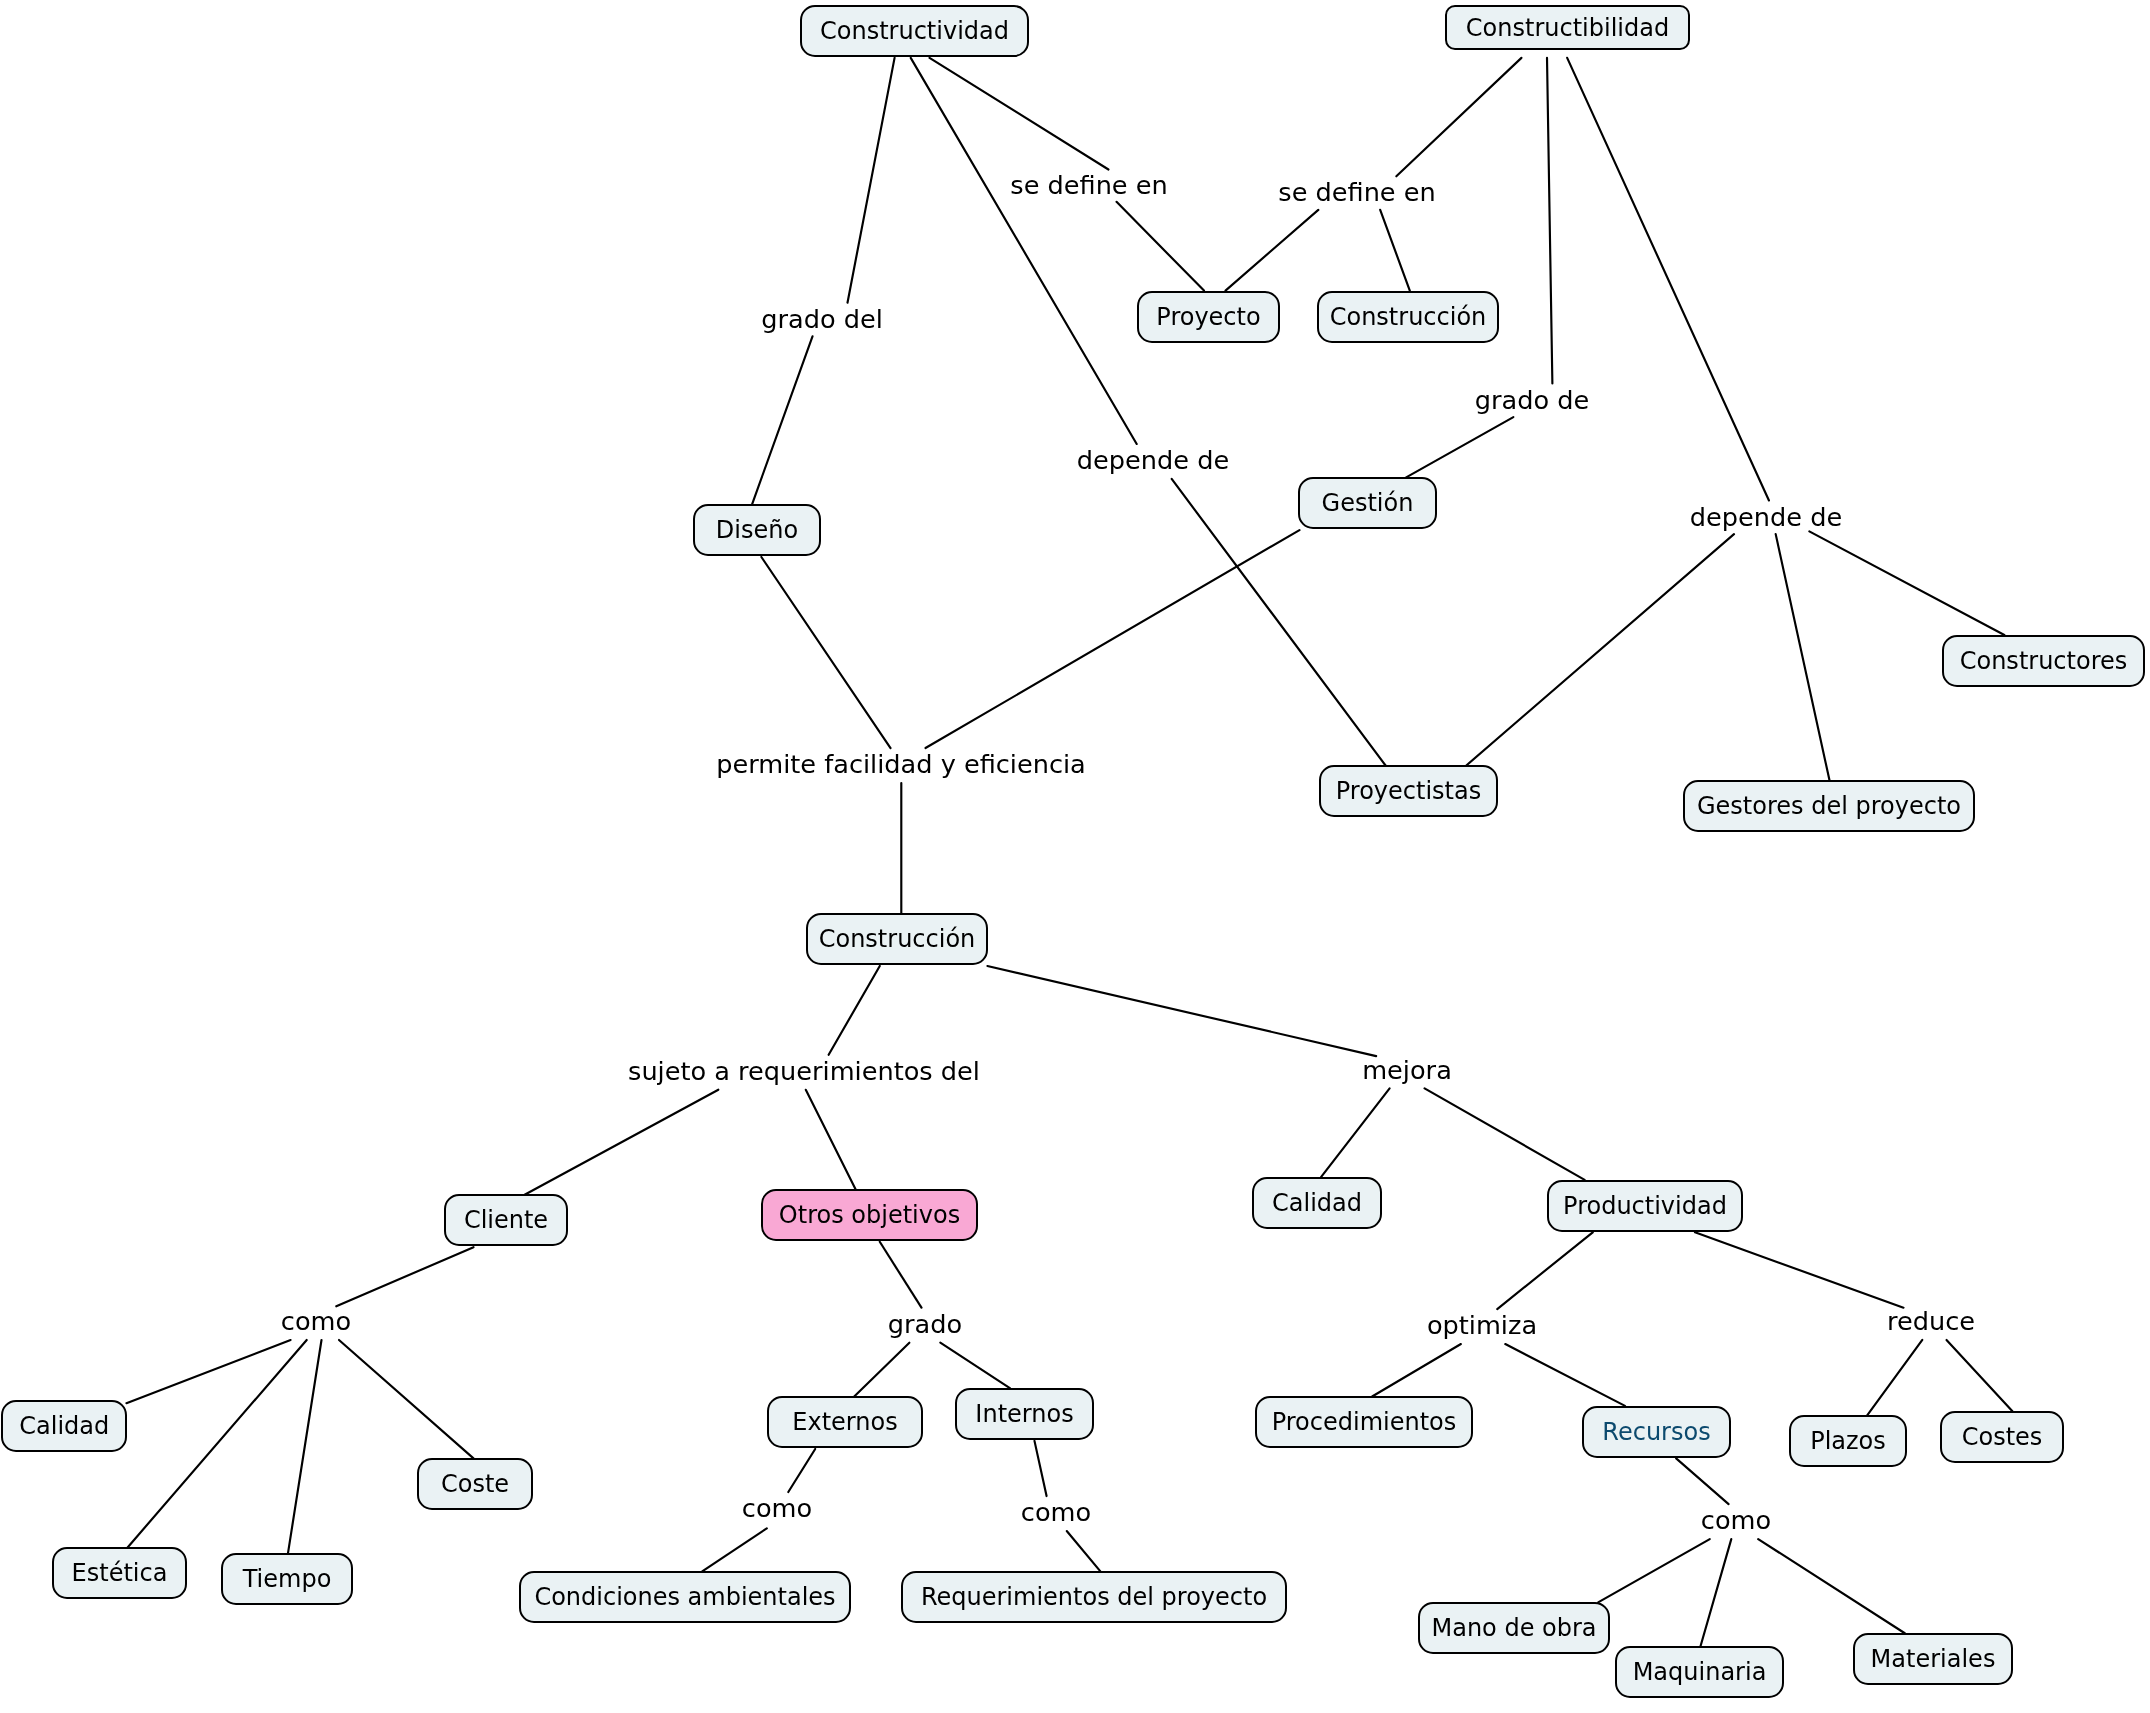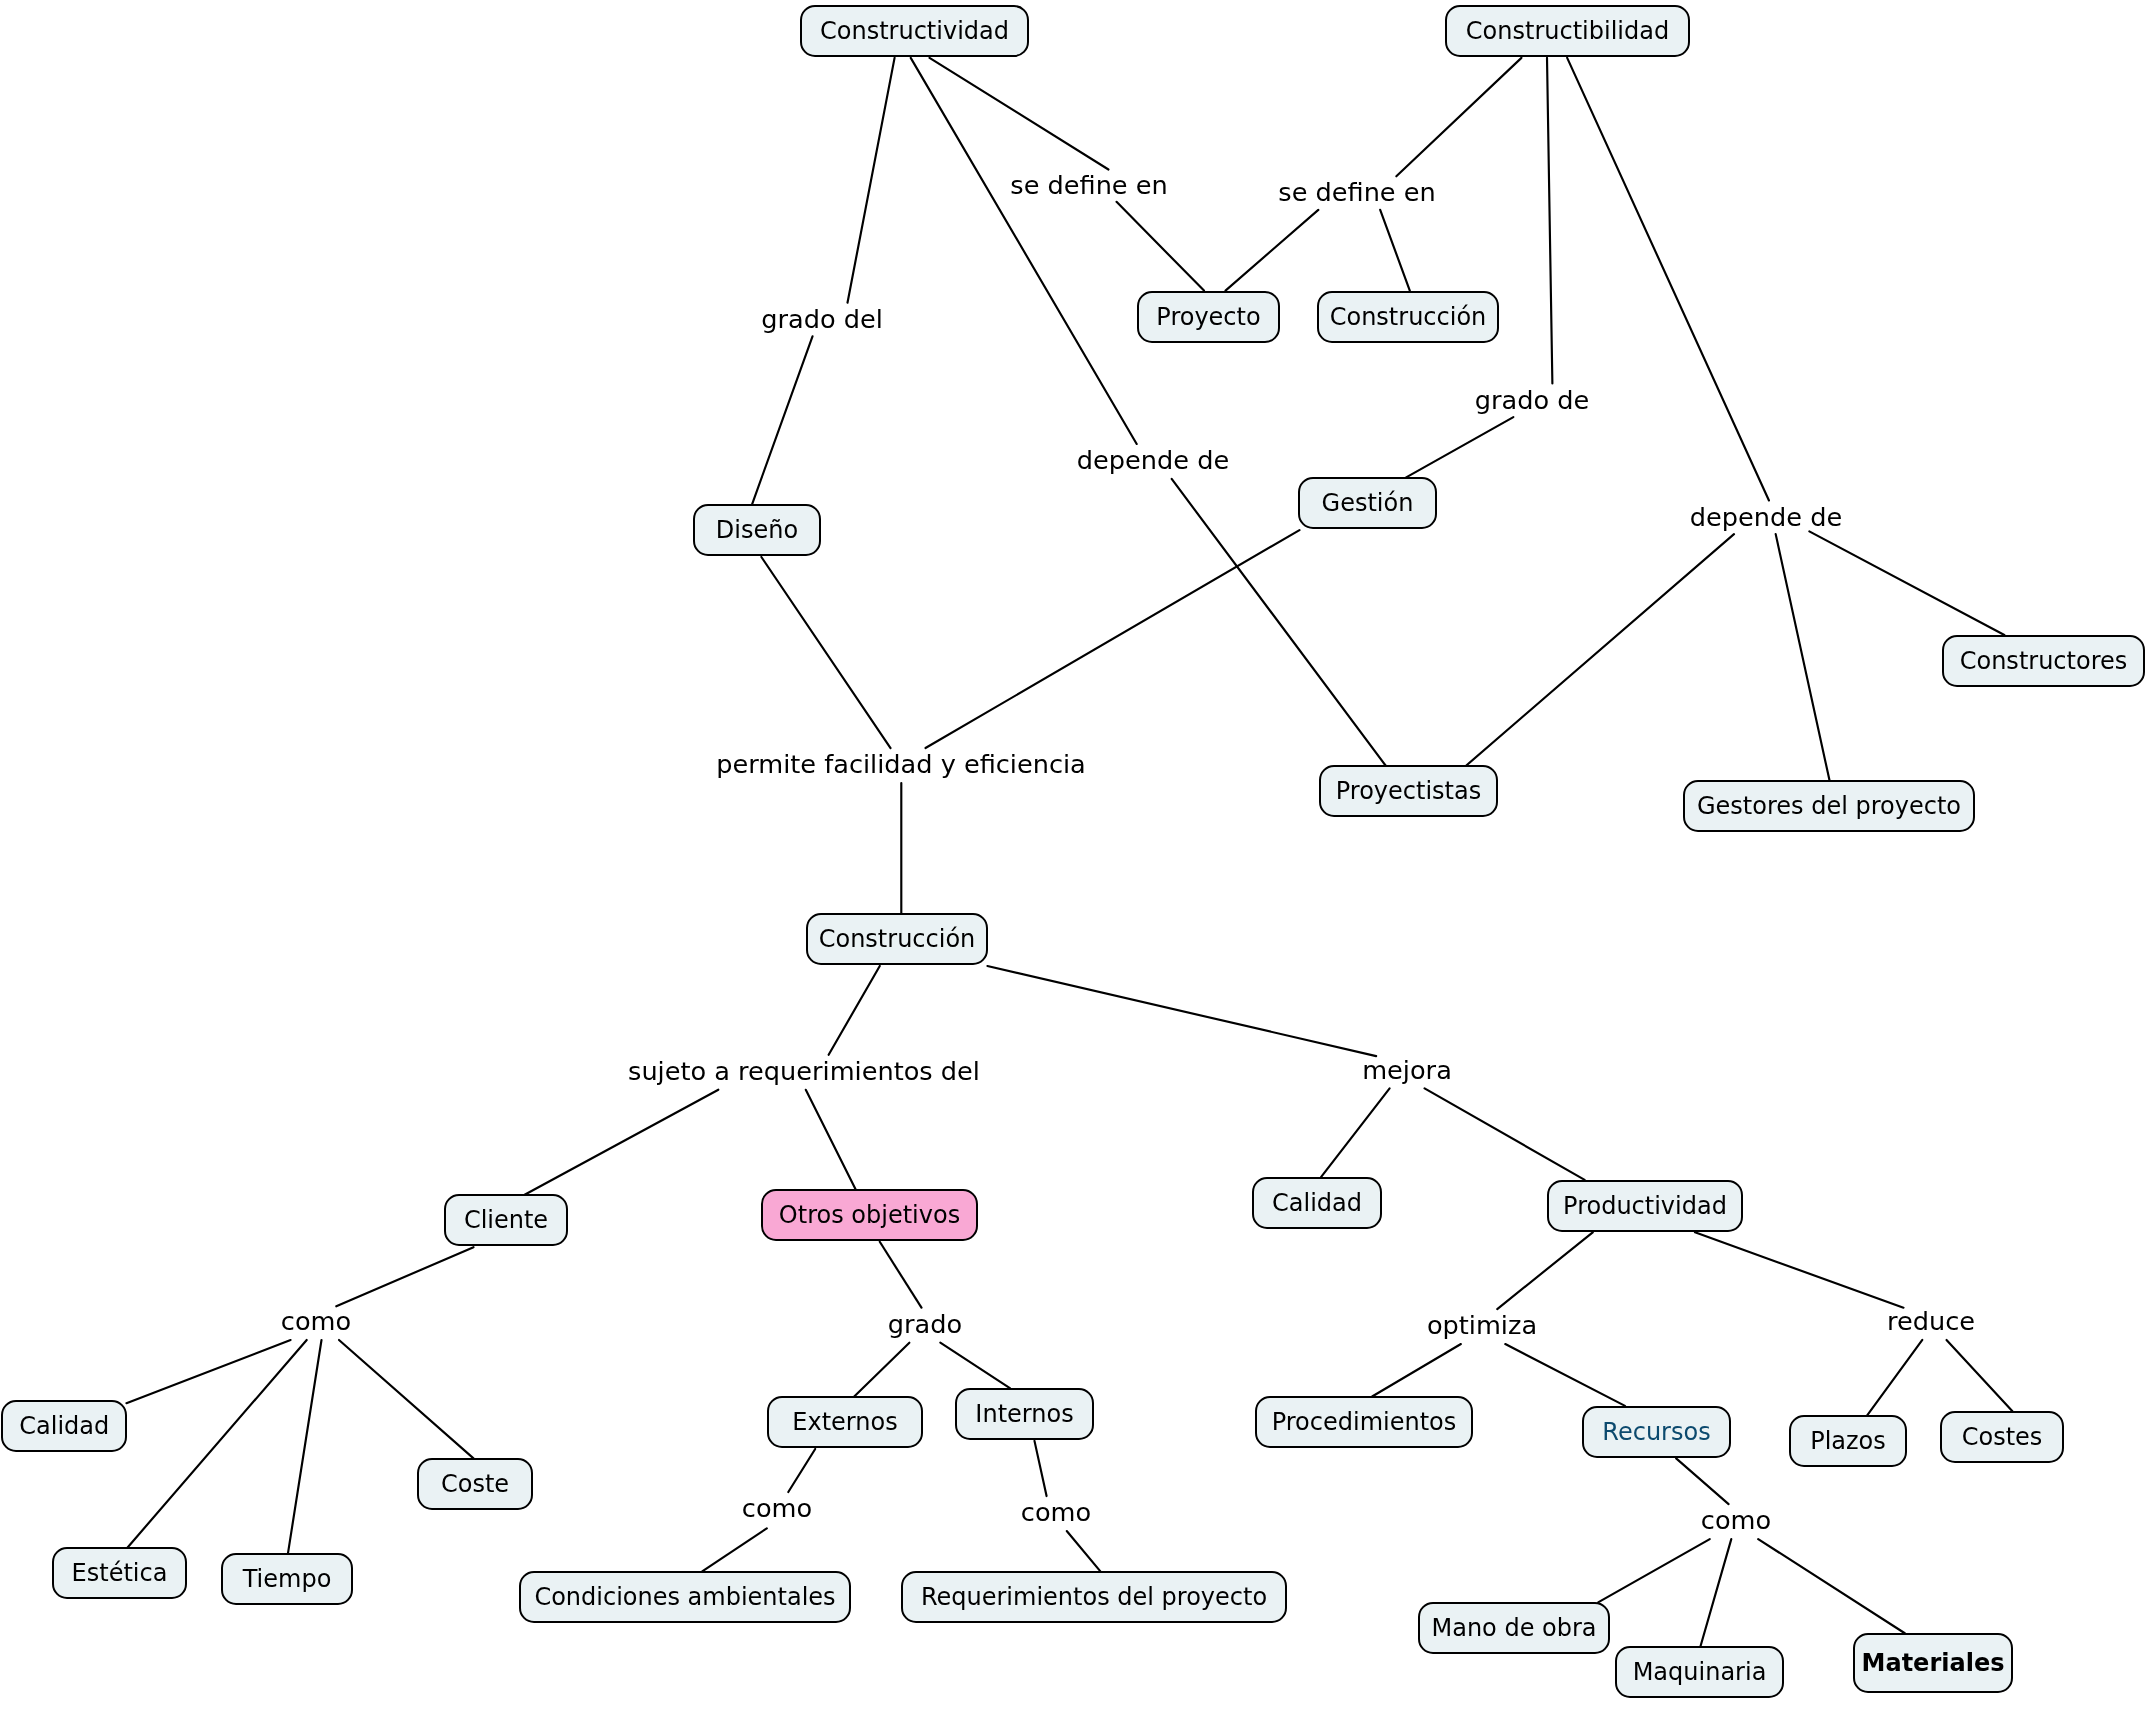--- a/index.html
+++ b/index.html
@@ -98,21 +98,21 @@
       <line x1="2520" y1="1832" x2="2830" y2="1944" stroke="#000000" stroke-width="3.2" stroke-linecap="round"></line>
       <line x1="2858" y1="1992" x2="2776" y2="2104" stroke="#000000" stroke-width="3.2" stroke-linecap="round"></line>
       <line x1="2894" y1="1992" x2="2992" y2="2098" stroke="#000000" stroke-width="3.2" stroke-linecap="round"></line>
       <line x1="2492" y1="2168" x2="2570" y2="2236" stroke="#000000" stroke-width="3.2" stroke-linecap="round"></line>
       <line x1="2542" y1="2288" x2="2376" y2="2382" stroke="#000000" stroke-width="3.2" stroke-linecap="round"></line>
       <line x1="2574" y1="2288" x2="2528" y2="2448" stroke="#000000" stroke-width="3.2" stroke-linecap="round"></line>
       <line x1="2614" y1="2288" x2="2832" y2="2428" stroke="#000000" stroke-width="3.2" stroke-linecap="round"></line>
     </svg>
   <div id="nodes-root">
       <div class="node" style="left: 800px; top: 5.4px; width: 229px; height: 52px; background: rgb(234, 242, 244); border-color: rgb(0, 0, 0); color: rgb(0, 0, 0);">Constructividad</div>
-      <div class="node" style="left: 1445px; top: 5.4px; width: 245px; height: 52px; background: rgb(234, 242, 244); border-color: rgb(0, 0, 0); color: rgb(0, 0, 0);">Constructibilidad</div>
+      <div class="node" style="left: 1445px; top: 5.4px; width: 245px; height: 45px; background: rgb(234, 242, 244); border-color: rgb(0, 0, 0); color: rgb(0, 0, 0); border-radius: 10px;">Constructibilidad</div>
       <div class="node" style="left: 1137px; top: 291px; width: 143px; height: 52px; background: rgb(234, 242, 244); border-color: rgb(0, 0, 0); color: rgb(0, 0, 0);">Proyecto</div>
       <div class="node" style="left: 1317px; top: 291px; width: 182px; height: 52px; background: rgb(234, 242, 244); border-color: rgb(0, 0, 0); color: rgb(0, 0, 0);">Construcción</div>
       <div class="node" style="left: 1298px; top: 477px; width: 139px; height: 52px; background: rgb(234, 242, 244); border-color: rgb(0, 0, 0); color: rgb(0, 0, 0);">Gestión</div>
       <div class="node" style="left: 693px; top: 504px; width: 128px; height: 52px; background: rgb(234, 242, 244); border-color: rgb(0, 0, 0); color: rgb(0, 0, 0);">Diseño</div>
       <div class="node" style="left: 1942px; top: 635px; width: 203px; height: 52px; background: rgb(234, 242, 244); border-color: rgb(0, 0, 0); color: rgb(0, 0, 0);">Constructores</div>
       <div class="node" style="left: 1319px; top: 765px; width: 179px; height: 52px; background: rgb(234, 242, 244); border-color: rgb(0, 0, 0); color: rgb(0, 0, 0);">Proyectistas</div>
       <div class="node" style="left: 1683px; top: 780px; width: 292px; height: 52px; background: rgb(234, 242, 244); border-color: rgb(0, 0, 0); color: rgb(0, 0, 0);">Gestores del proyecto</div>
       <div class="node" style="left: 806px; top: 913px; width: 182px; height: 52px; background: rgb(234, 242, 244); border-color: rgb(0, 0, 0); color: rgb(0, 0, 0);">Construcción</div>
       <div class="node" style="left: 444px; top: 1194px; width: 124px; height: 52px; background: rgb(234, 242, 244); border-color: rgb(0, 0, 0); color: rgb(0, 0, 0);">Cliente</div>
       <div class="node" style="left: 761px; top: 1189px; width: 217px; height: 52px; background: #f9a8d4; border-color: rgb(0, 0, 0); color: rgb(0, 0, 0);">Otros objetivos</div>
@@ -125,21 +125,21 @@
       <div class="node" style="left: 767px; top: 1396px; width: 156px; height: 52px; background: rgb(234, 242, 244); border-color: rgb(0, 0, 0); color: rgb(0, 0, 0);">Externos</div>
       <div class="node" style="left: 955px; top: 1388px; width: 139px; height: 52px; background: rgb(234, 242, 244); border-color: rgb(0, 0, 0); color: rgb(0, 0, 0);">Internos</div>
       <div class="node" style="left: 519px; top: 1571px; width: 332px; height: 52px; background: rgb(234, 242, 244); border-color: rgb(0, 0, 0); color: rgb(0, 0, 0);">Condiciones ambientales</div>
       <div class="node" style="left: 901px; top: 1571px; width: 386px; height: 52px; background: rgb(234, 242, 244); border-color: rgb(0, 0, 0); color: rgb(0, 0, 0);">Requerimientos del proyecto</div>
       <div class="node" style="left: 1255px; top: 1396px; width: 218px; height: 52px; background: rgb(234, 242, 244); border-color: rgb(0, 0, 0); color: rgb(0, 0, 0);">Procedimientos</div>
       <div class="node" style="left: 1582px; top: 1406px; width: 149px; height: 52px; background: rgb(234, 242, 244); border-color: rgb(0, 0, 0); color: #0c4a6e;">Recursos</div>
       <div class="node" style="left: 1789px; top: 1415px; width: 118px; height: 52px; background: rgb(234, 242, 244); border-color: rgb(0, 0, 0); color: rgb(0, 0, 0);">Plazos</div>
       <div class="node" style="left: 1940px; top: 1411px; width: 124px; height: 52px; background: rgb(234, 242, 244); border-color: rgb(0, 0, 0); color: rgb(0, 0, 0);">Costes</div>
       <div class="node" style="left: 1418px; top: 1602px; width: 192px; height: 52px; background: rgb(234, 242, 244); border-color: rgb(0, 0, 0); color: rgb(0, 0, 0);">Mano de obra</div>
       <div class="node" style="left: 1615px; top: 1646px; width: 169px; height: 52px; background: rgb(234, 242, 244); border-color: rgb(0, 0, 0); color: rgb(0, 0, 0);">Maquinaria</div>
-      <div class="node" style="left: 1853px; top: 1633px; width: 160px; height: 60px; background: rgb(234, 242, 244); border-color: rgb(0, 0, 0); color: rgb(0, 0, 0); font-weight: bold;">Materiales</div>
+      <div class="node" style="left: 1853px; top: 1633px; width: 160px; height: 52px; background: rgb(234, 242, 244); border-color: rgb(0, 0, 0); color: rgb(0, 0, 0);">Materiales</div>
     </div>
   <div id="labels-root">
       <div class="link-label" style="left: 1089px; top: 186px; color: rgb(0, 0, 0);">se define en</div>
       <div class="link-label" style="left: 1357px; top: 193px; color: rgb(0, 0, 0);">se define en</div>
       <div class="link-label" style="left: 822px; top: 320px; color: rgb(0, 0, 0);">grado del</div>
       <div class="link-label" style="left: 1532px; top: 401px; color: rgb(0, 0, 0);">grado de</div>
       <div class="link-label" style="left: 1153px; top: 461px; color: rgb(0, 0, 0);">depende de</div>
       <div class="link-label" style="left: 1766px; top: 518px; color: rgb(0, 0, 0);">depende de</div>
       <div class="link-label" style="left: 901px; top: 765px; color: rgb(0, 0, 0);">permite facilidad y eficiencia</div>
       <div class="link-label" style="left: 804px; top: 1072px; color: rgb(0, 0, 0);">sujeto a requerimientos del</div>

